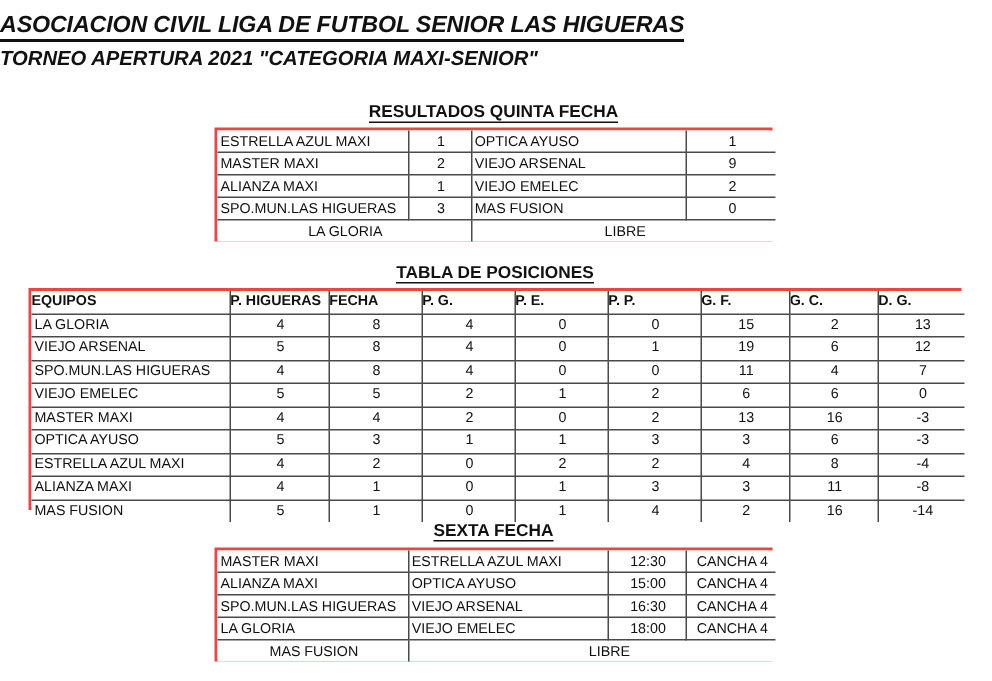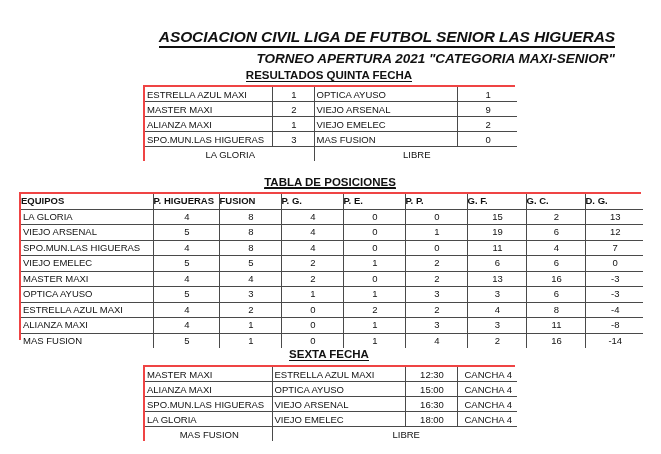--- a/index.html
+++ b/index.html
@@ -12,24 +12,24 @@
     height: 454px;
     position: relative;
     font-family: "Liberation Sans", sans-serif;
     color: #111111;
     overflow: hidden;
   }
 
   
   .title-block {
     position: absolute;
-    top: 28px;
+    top: 8px;
     left: 0;
     width: 615px;
-    text-align: right;
+    text-align: left;
   }
   .main-title {
     font-size: 15.5px;
     font-weight: bold;
     font-style: italic;
     letter-spacing: -0.1px;
     display: inline-block;
     border-bottom: 2px solid #111;
     padding-bottom: 0px;
     line-height: 1.15;
@@ -49,21 +49,21 @@
     text-align: center;
     font-size: 11.5px;
     font-weight: bold;
     white-space: nowrap;
   }
   .section-title span {
     border-bottom: 1.5px solid #111;
     padding-bottom: 0px;
   }
   #title-resultados { top: 69px; left: 143px; width: 372px; }
-  #title-posiciones { top: 176px; left: 19px;  width: 622px; text-decoration: underline; }
+  #title-posiciones { top: 176px; left: 19px;  width: 622px; }
   #title-sexta      { top: 348px; left: 143px; width: 372px; }
 
   
   table.grid {
     position: absolute;
     border-collapse: collapse;
     table-layout: fixed;
     background: #fff;
   }
   table.grid td, table.grid th {
@@ -181,21 +181,21 @@
       <col style="width:62px">
         <col style="width:62px">
         <col style="width:59px">
         <col style="width:59px">
         <col style="width:58px">
     </colgroup>
     <thead>
       <tr>
         <th>EQUIPOS</th>
         <th>P. HIGUERAS</th>
-        <th>FUSION</th>
+        <th>FECHA</th>
         <th>P. G.</th>
         <th>P. E.</th>
         <th>P. P.</th>
         <th>G. F.</th>
         <th>G. C.</th>
         <th>D. G.</th>
       </tr>
     </thead>
     <tbody>
       <tr>

